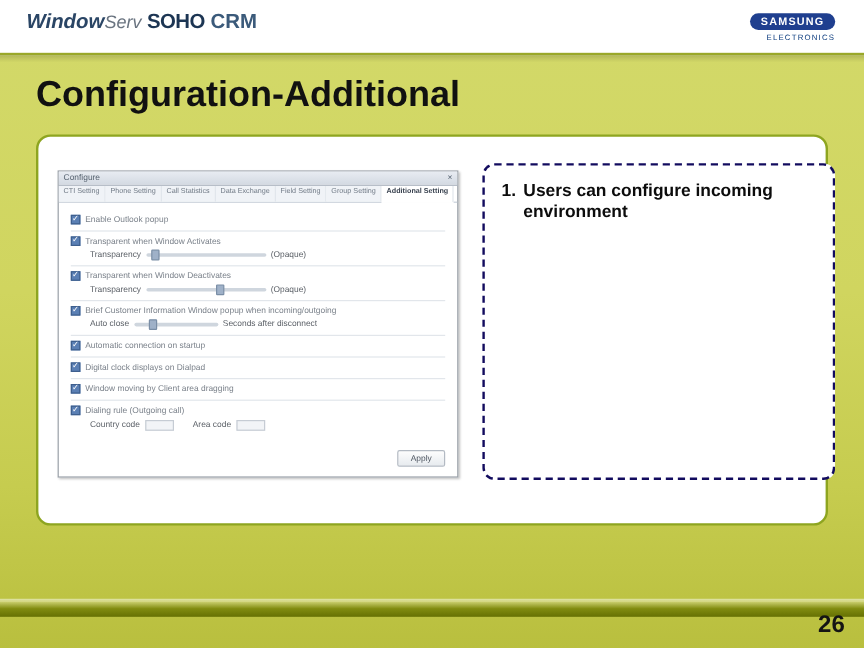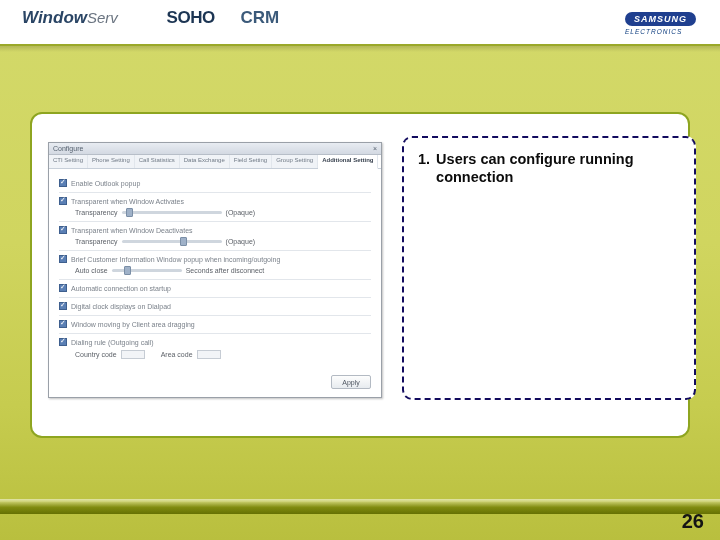--- a/index.html
+++ b/index.html
@@ -26,26 +26,26 @@
   }
   .logo-left {
     position: absolute;
     top: 8px; left: 22px;
     font-size: 17px;
     font-weight: 700;
     color: #2a4565;
     font-style: italic;
   }
   .logo-left .serv { color: #6a7480; font-weight: 400; font-style: italic; font-size: 15px; }
-  .logo-left .soho { color: #1c3553; font-weight: 800; font-style: normal; letter-spacing: -0.5px; margin-left: 44px; }
-  .logo-left .crm  { color: #3b5a7a; font-weight: 700; font-style: normal; margin-left: 21px; }
+  .logo-left .soho { color: #1c3553; font-weight: 800; font-style: normal; letter-spacing: -0.5px; }
+  .logo-left .crm  { color: #3b5a7a; font-weight: 700; font-style: normal; }
   .logo-right {
     position: absolute;
     top: 8px; right: 24px;
-    font-style: italic;
+    text-align: right;
   }
   .samsung-oval {
     display: inline-block;
     background: #1f3f8f;
     color: #fff;
     font-size: 9px;
     font-weight: 700;
     letter-spacing: 1px;
     padding: 2px 9px;
     border-radius: 10px;
@@ -224,20 +224,21 @@
       <span class="soho">SOHO</span>
       <span class="crm">CRM</span>
     </div>
     <div class="logo-right">
       <div class="samsung-oval">SAMSUNG</div>
       <div class="electronics">ELECTRONICS</div>
     </div>
   </div>
   <div class="header-underline"></div>
 
+  <div class="page-title">Configuration-Additional</div>
 
   <div class="panel">
 
     <div class="cfg-window">
       <div class="cfg-title">
         <span>Configure</span>
         <span>×</span>
       </div>
       <div class="cfg-tabs">
         <div class="cfg-tab">CTI Setting</div>
@@ -328,21 +329,21 @@
         <div class="cfg-apply">
           <span>Apply</span>
         </div>
       </div>
     </div>
 
     <div class="callout">
       <ol>
         <li class="callout-item">
           <span class="callout-num">1.</span>
-          <span>Users can configure running connection</span>
+          <span>Users can configure incoming environment</span>
         </li>
       </ol>
     </div>
 
   </div>
 
   <div class="footer-strip"></div>
   <div class="page-num">26</div>
 </div>
 

